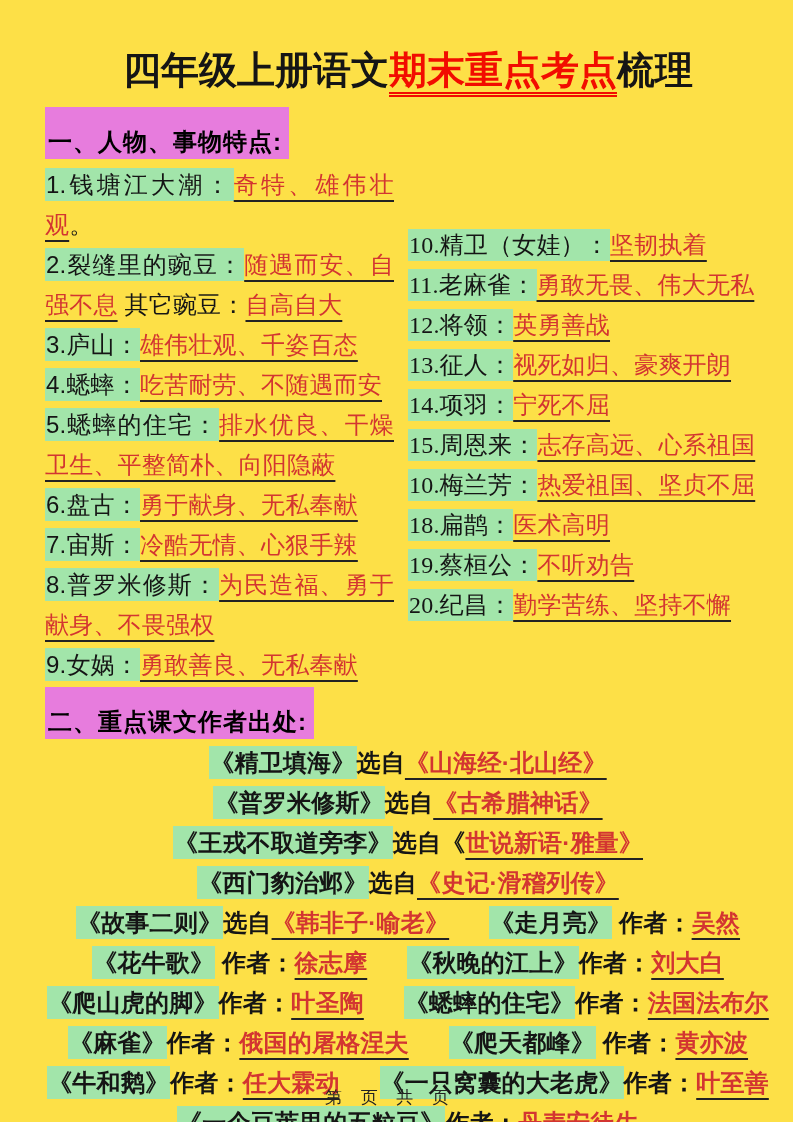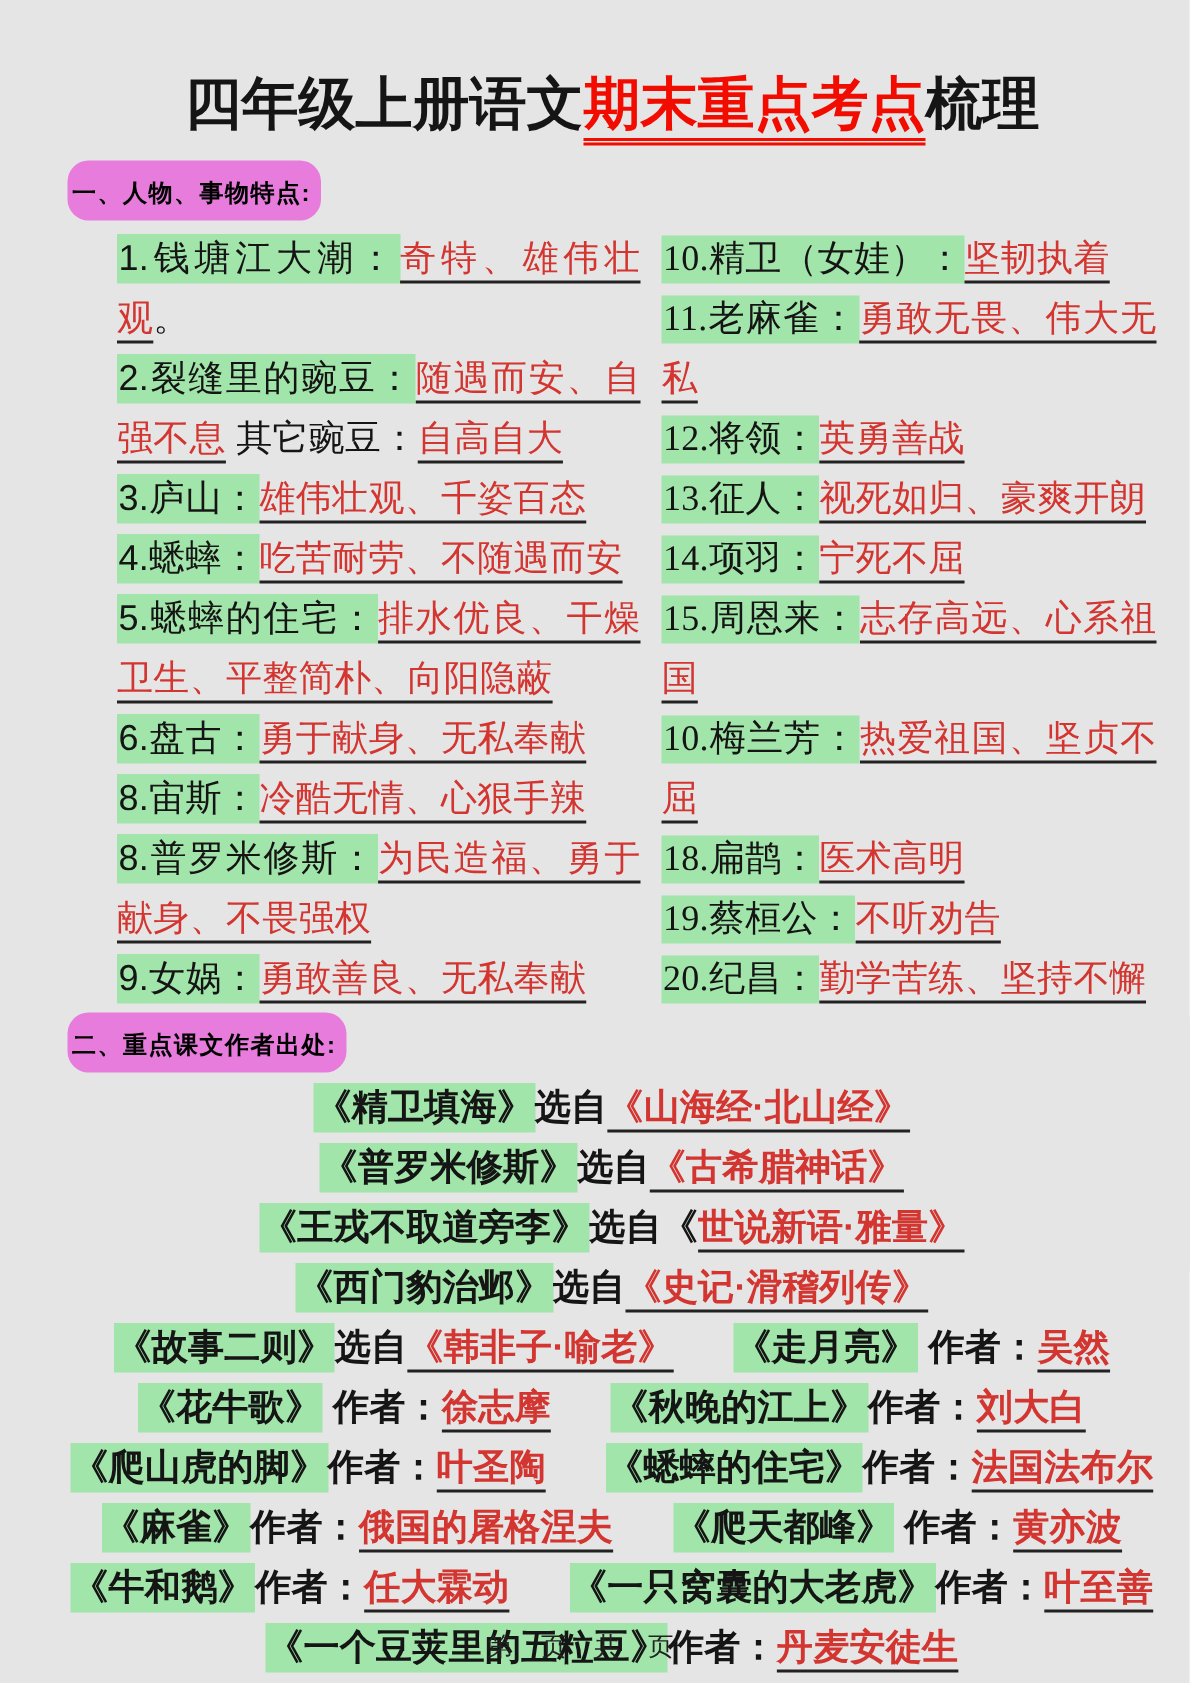--- a/index.html
+++ b/index.html
@@ -8,21 +8,21 @@
     background: #ffffff;
     font-family: "Liberation Sans", "DejaVu Sans", sans-serif;
     color: #151515;
     overflow: hidden;
   }
   .page {
     position: relative;
     width: 793px; height: 1122px;
     box-sizing: border-box;
     padding: 46px 22px 0 45px;
-    background: #e5e5e5;
+    background: #fde047;
   }
   
   .title {
     margin: 0 0 10px 0;
     text-align: center;
     font-size: 38px;
     font-weight: 700;
     line-height: 1.3;
     letter-spacing: 0px;
     white-space: nowrap;
@@ -31,33 +31,31 @@
     color: var(--title-red);
     border-bottom: 5px double var(--title-red);
     padding-bottom: 1px;
   }
   
   .sec-head {
     display: inline-block;
     background: var(--magenta);
     color: #000;
     font-weight: 700;
-    font-size: 16px;
+    font-size: 24px;
     line-height: 30px;
-    padding: 8px 7px 2px 3px;
+    padding: 20px 7px 2px 3px;
     margin: 2px 0 4px 0;
     letter-spacing: 1px;
-    border-radius: 14px;
   }
   
   .columns {
     display: flex;
     align-items: center;
     margin-top: 2px;
-    margin-left: 33px;
   }
   .col { box-sizing: border-box; }
   .col-left  { width: 349px; }
   .divider {
     width: 1px;
     background: var(--divider);
     margin: 2px 2px 6px 2px;
   }
   .col-right { flex: 1; padding-left: 9px; font-family: Liberation Serif, serif; }
   
@@ -104,21 +102,21 @@
   </div>
 
   <div class="columns">
     <div class="col col-left" id="col-left">
         <div class="line"><span class="s-hl">1.钱塘江大潮：</span><span class="s-ans">奇特、雄伟壮观</span><span class="s-plain">。</span></div>
         <div class="line"><span class="s-hl">2.裂缝里的豌豆：</span><span class="s-ans">随遇而安、自强不息</span><span class="s-plain"> 其它豌豆：</span><span class="s-ans">自高自大</span></div>
         <div class="line"><span class="s-hl">3.庐山：</span><span class="s-ans">雄伟壮观、千姿百态</span></div>
         <div class="line"><span class="s-hl">4.蟋蟀：</span><span class="s-ans">吃苦耐劳、不随遇而安</span></div>
         <div class="line"><span class="s-hl">5.蟋蟀的住宅：</span><span class="s-ans">排水优良、干燥卫生、平整简朴、向阳隐蔽</span></div>
         <div class="line"><span class="s-hl">6.盘古：</span><span class="s-ans">勇于献身、无私奉献</span></div>
-        <div class="line"><span class="s-hl">8.宙斯：</span><span class="s-ans">冷酷无情、心狠手辣</span></div>
+        <div class="line"><span class="s-hl">7.宙斯：</span><span class="s-ans">冷酷无情、心狠手辣</span></div>
         <div class="line"><span class="s-hl">8.普罗米修斯：</span><span class="s-ans">为民造福、勇于献身、不畏强权</span></div>
         <div class="line"><span class="s-hl">9.女娲：</span><span class="s-ans">勇敢善良、无私奉献</span></div>
       </div>
     <div class="divider"></div>
     <div class="col col-right" id="col-right">
         <div class="line"><span class="s-hl">10.精卫（女娃）：</span><span class="s-ans">坚韧执着</span></div>
         <div class="line"><span class="s-hl">11.老麻雀：</span><span class="s-ans">勇敢无畏、伟大无私</span></div>
         <div class="line"><span class="s-hl">12.将领：</span><span class="s-ans">英勇善战</span></div>
         <div class="line"><span class="s-hl">13.征人：</span><span class="s-ans">视死如归、豪爽开朗</span></div>
         <div class="line"><span class="s-hl">14.项羽：</span><span class="s-ans">宁死不屈</span></div>

